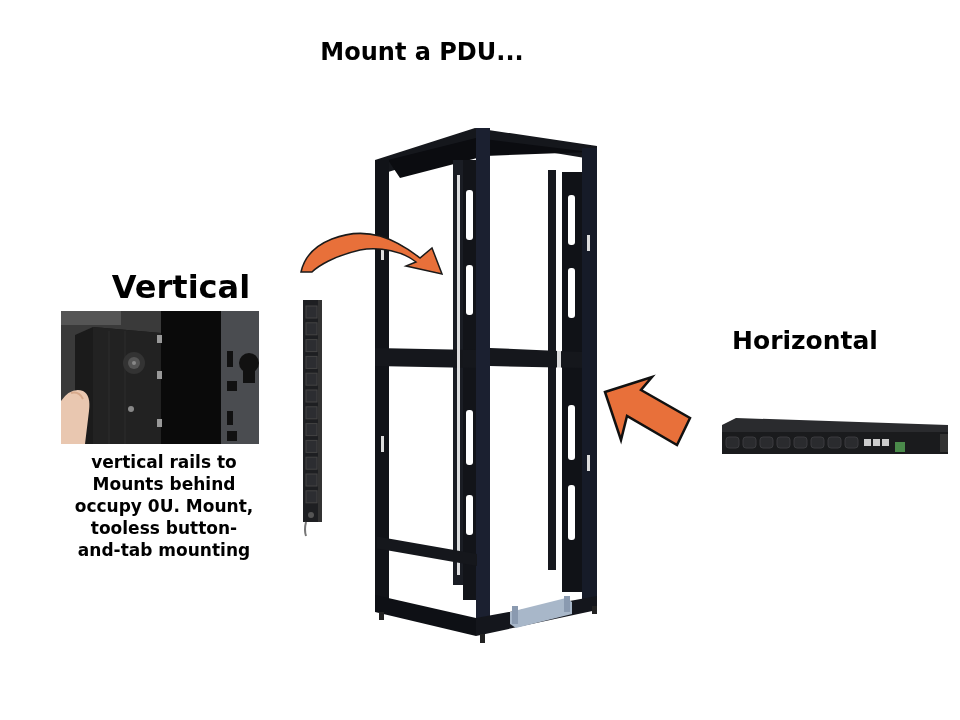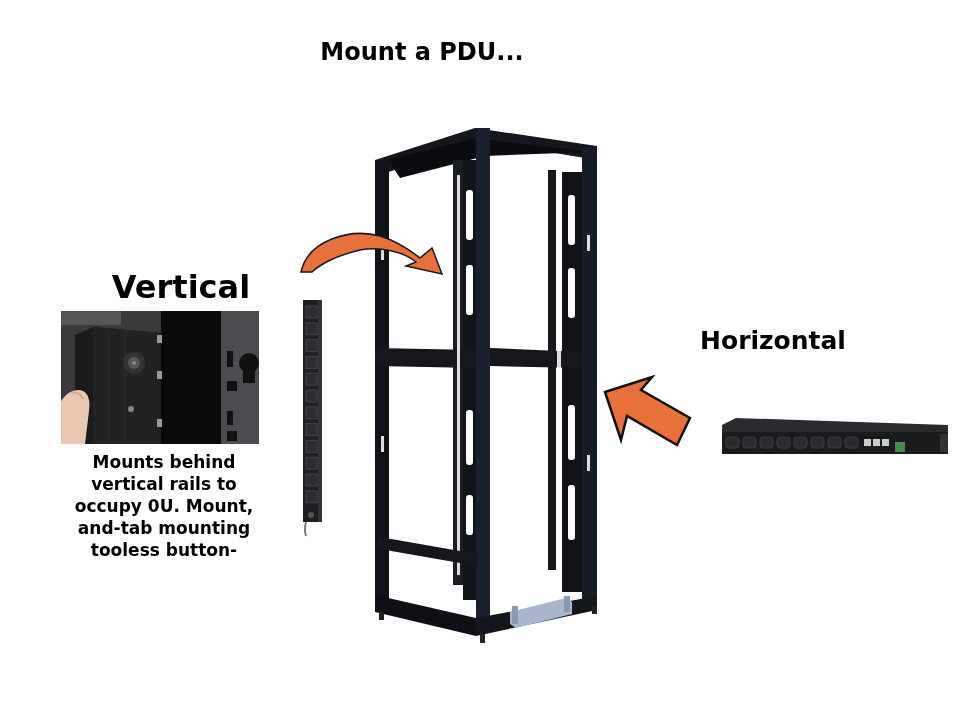--- a/index.html
+++ b/index.html
@@ -1,20 +1,20 @@
 <!DOCTYPE html>
 <html><head>
 <meta charset="utf-8">
 <style>
   html, body { margin:0; padding:0; background:#ffffff; }
   body { width:960px; height:720px; position:relative; overflow:hidden; font-family:"DejaVu Sans", sans-serif; }
   .title { position:absolute; left:0; width:844px; top:14px; text-align:center; font-weight:bold; font-size:24px; color:#000;margin-top:24px; }
   .label { position:absolute; font-weight:bold; color:#000; text-align:center; }
   #vert-label { left:76px; width:210px; top:268px; font-size:32px; }
-  #horiz-label { left:668px; width:210px; top:325px; font-size:25px; line-height:32px; }
+  #horiz-label { left:700px; width:210px; top:325px; font-size:25px; line-height:32px; }
   #vert-desc { left:52px; width:224px; top:451px; font-size:17px; line-height:22px; }
   .photo { position:absolute; }
   #vert-photo { left:61px; top:311px; width:198px; height:133px; overflow:hidden; background:#2b2b2b; }
   svg { position:absolute; left:0; top:0; }
 </style>
 </head>
 <body>
 
 <div class="title">Mount a PDU...</div>
 
@@ -42,25 +42,25 @@
     <circle cx="70" cy="98" r="3" fill="#888"></circle>
     <rect x="96" y="24" width="5" height="8" fill="#999"></rect>
     <rect x="96" y="60" width="5" height="8" fill="#999"></rect>
     <rect x="96" y="108" width="5" height="8" fill="#999"></rect>
     <path d="M0,90 Q10,76 22,80 Q30,84 28,100 L24,133 L0,133 Z" fill="#e9c7b0"></path>
     <path d="M10,82 Q18,80 22,88" fill="none" stroke="#d6a98c" stroke-width="2"></path>
   </svg>
 </div>
 
 <div class="label" id="vert-desc">
+  <div>vertical rails to</div>
   <div>Mounts behind</div>
-  <div>vertical rails to</div>
   <div>occupy 0U. Mount,</div>
+  <div>tooless button-</div>
   <div>and-tab mounting</div>
-  <div>tooless button-</div>
 </div>
 
 <div class="label" id="horiz-label">
   <div>Horizontal</div>
 </div>
 
 <svg width="960" height="720" viewBox="0 0 960 720">
 
   <g>
 

